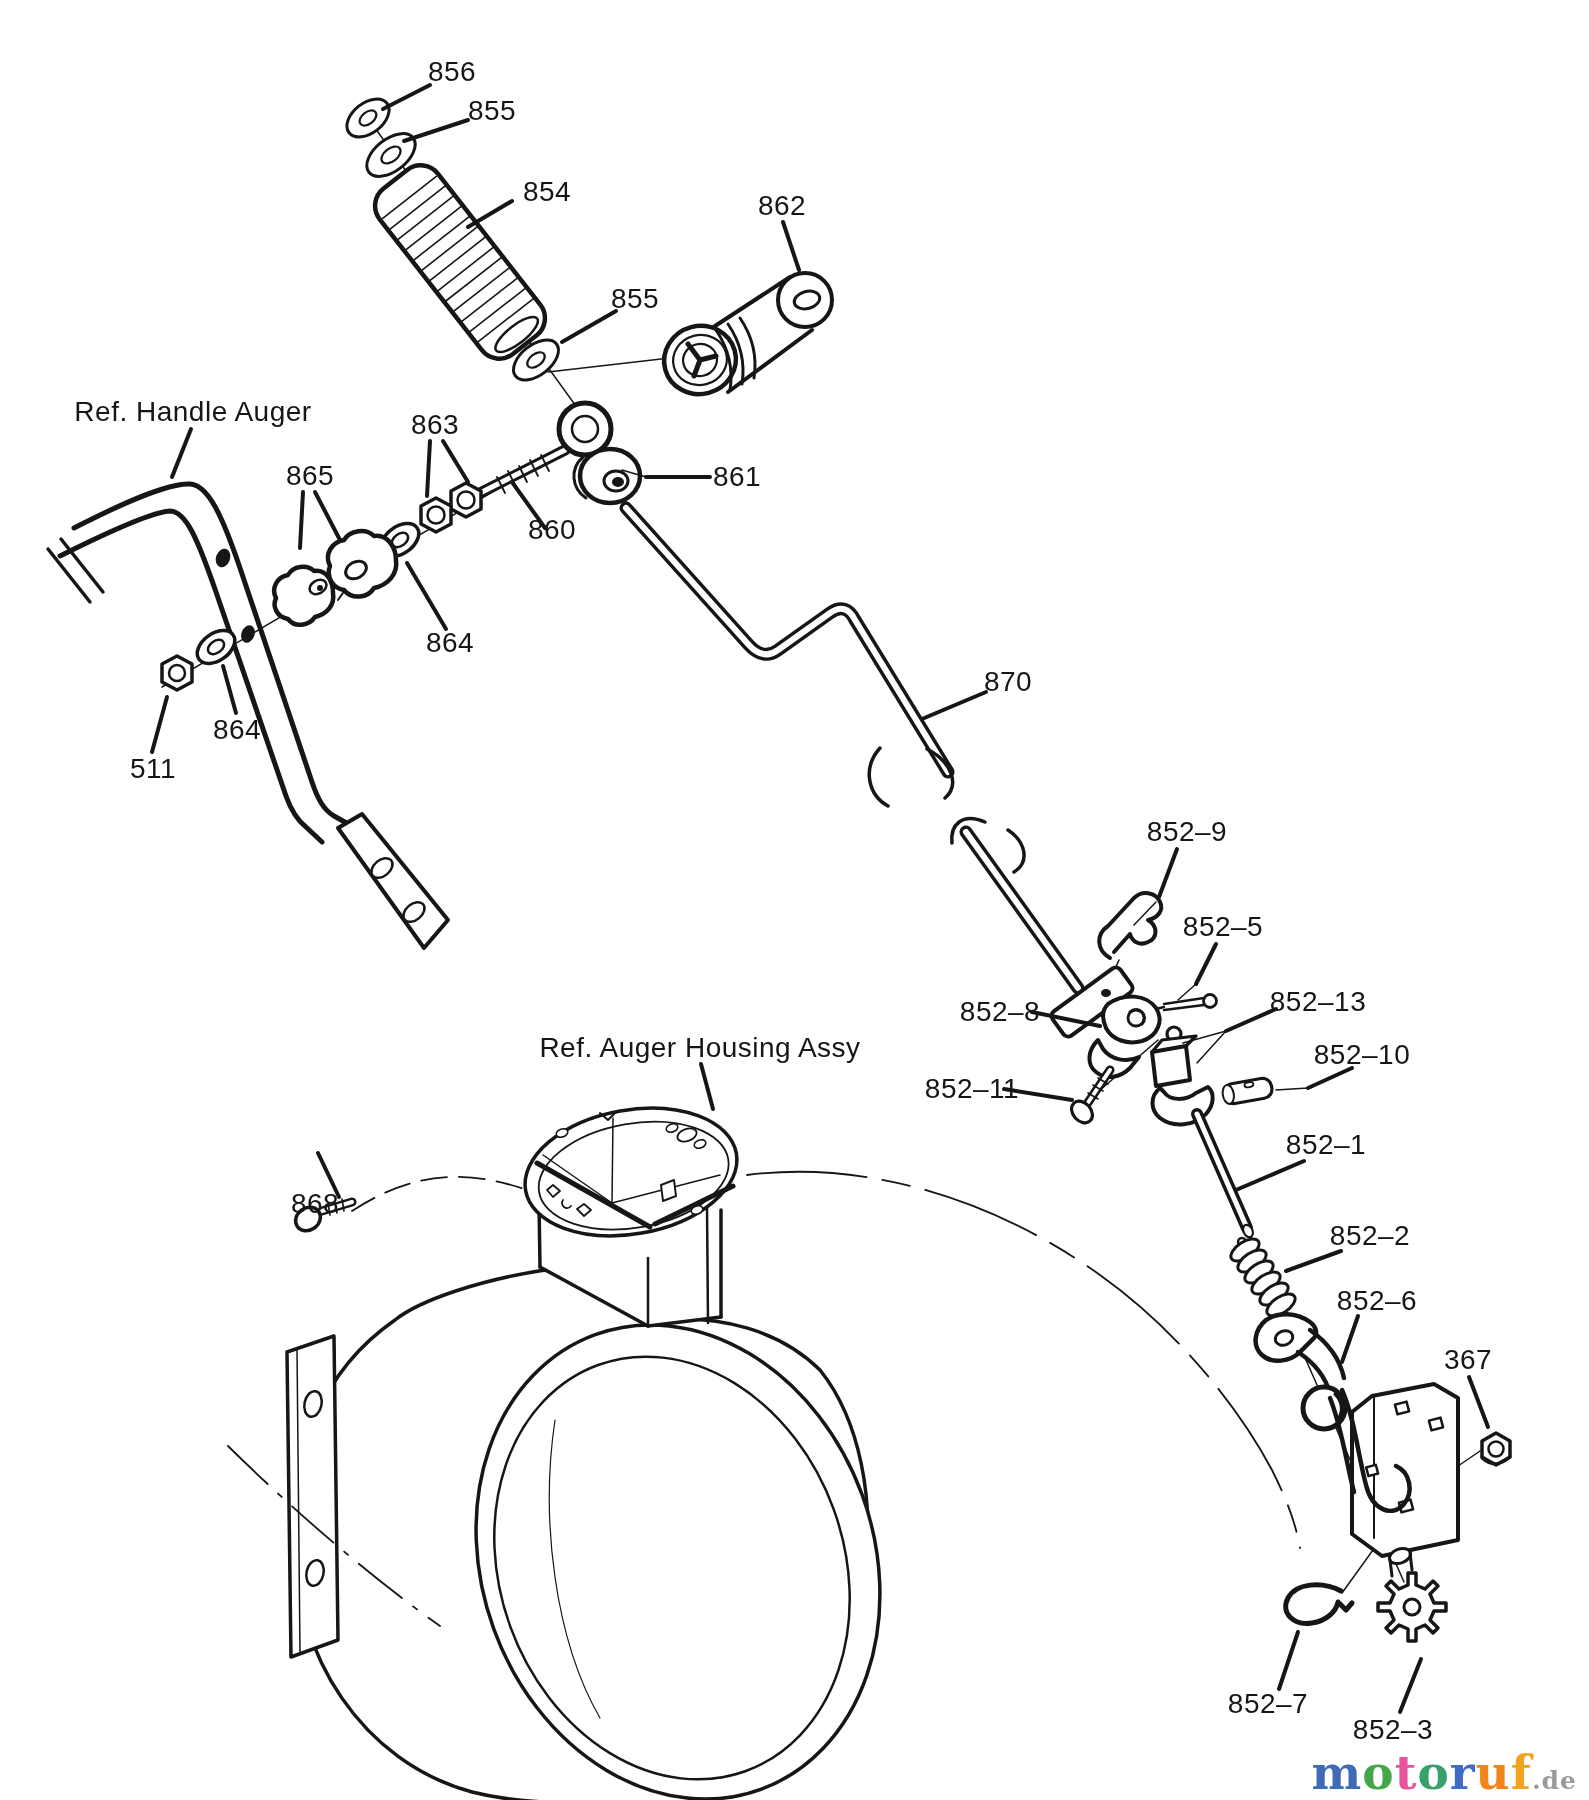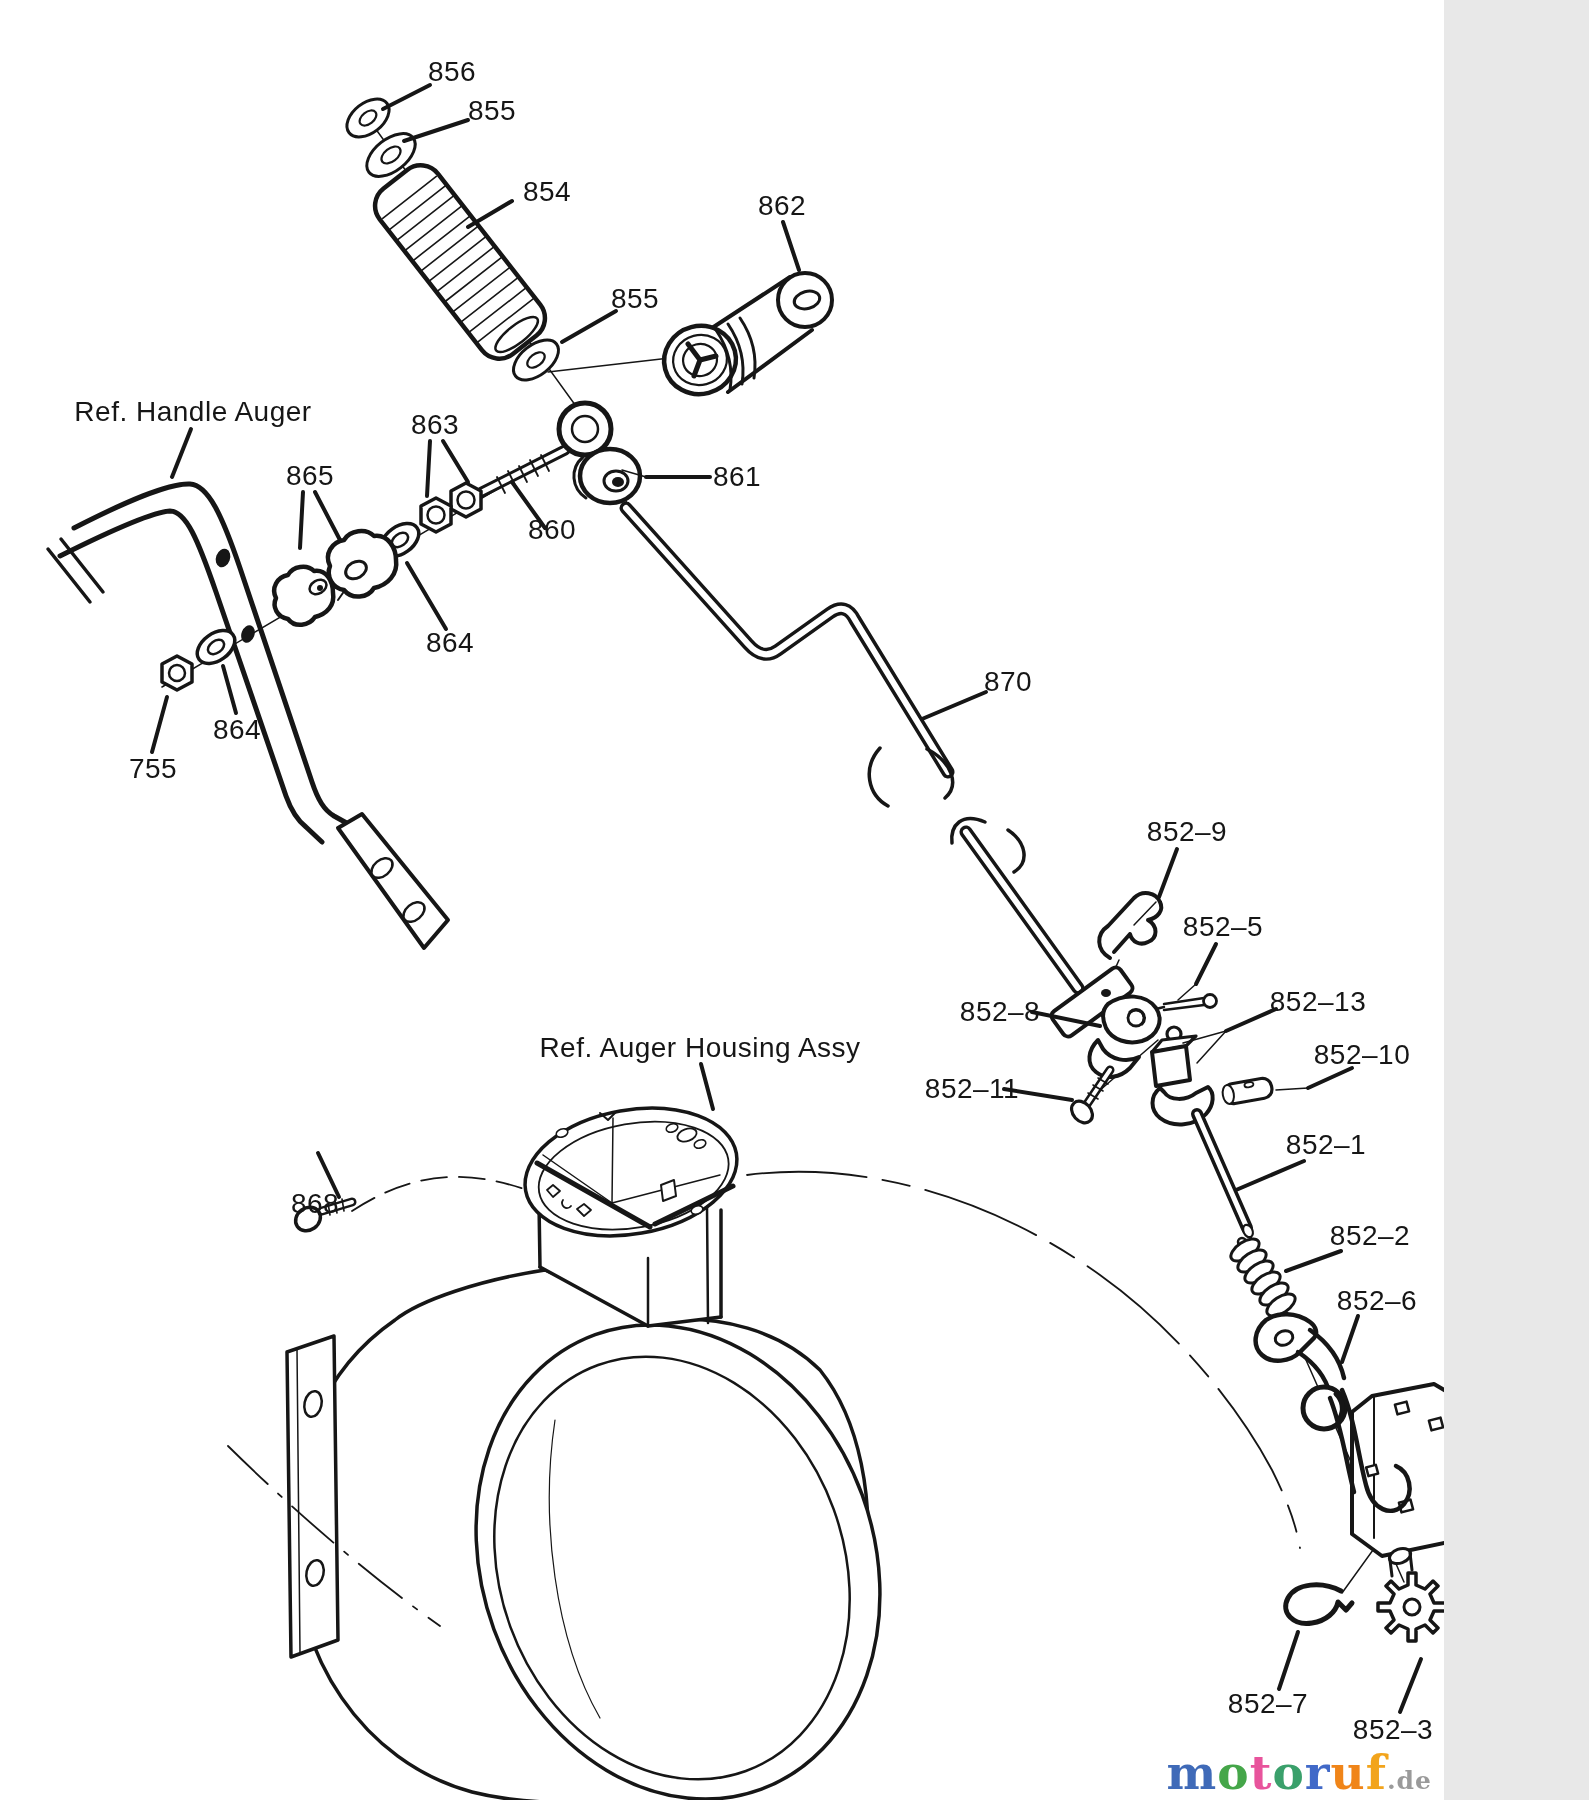--- a/index.html
+++ b/index.html
@@ -1,17 +1,17 @@
 <!DOCTYPE html>
 <html><head>
 <meta charset="utf-8">
 <style>
   html,body{margin:0;padding:0;background:#e8e8e8;}
   .stage{
-    position:relative;width:1444px;height:1800px;background:#ffffff;
+    position:relative;width:1589px;height:1800px;background:#ffffff;
     overflow:hidden;font-family:"Liberation Sans",sans-serif;
   }
   .stage svg{position:absolute;left:0;top:0;}
   .plabel{
     position:absolute;transform:translate(-50%,-50%);
     font-size:28px;color:#161616;white-space:nowrap;letter-spacing:.5px;
   }
   .wm{
     position:absolute;right:12px;bottom:4px;
     font-family:"DejaVu Serif",serif;font-weight:bold;font-size:47px;
@@ -446,21 +446,21 @@
   <div class="plabel" style="left:547px;top:192px">854</div>
   <div class="plabel" style="left:782px;top:206px">862</div>
   <div class="plabel" style="left:635px;top:299px">855</div>
   <div class="plabel" style="left:193px;top:412px">Ref. Handle Auger</div>
   <div class="plabel" style="left:435px;top:425px">863</div>
   <div class="plabel" style="left:310px;top:476px">865</div>
   <div class="plabel" style="left:737px;top:477px">861</div>
   <div class="plabel" style="left:552px;top:530px">860</div>
   <div class="plabel" style="left:450px;top:643px">864</div>
   <div class="plabel" style="left:237px;top:730px">864</div>
-  <div class="plabel" style="left:153px;top:769px">755</div>
+  <div class="plabel" style="left:153px;top:769px">511</div>
   <div class="plabel" style="left:1008px;top:682px">870</div>
   <div class="plabel" style="left:1187px;top:832px">852–9</div>
   <div class="plabel" style="left:1223px;top:927px">852–5</div>
   <div class="plabel" style="left:1000px;top:1012px">852–8</div>
   <div class="plabel" style="left:1318px;top:1002px">852–13</div>
   <div class="plabel" style="left:1362px;top:1055px">852–10</div>
   <div class="plabel" style="left:972px;top:1089px">852–11</div>
   <div class="plabel" style="left:1326px;top:1145px">852–1</div>
   <div class="plabel" style="left:1370px;top:1236px">852–2</div>
   <div class="plabel" style="left:1377px;top:1301px">852–6</div>

